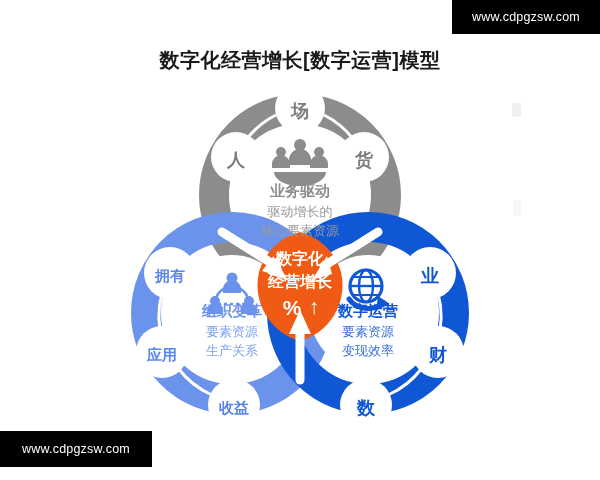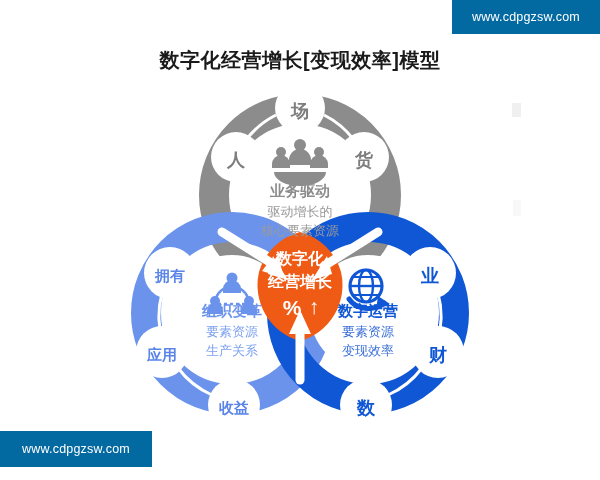--- a/index.html
+++ b/index.html
@@ -13,21 +13,21 @@
     height: 480px;
     position: relative;
     overflow: hidden;
     font-family: "Liberation Sans", "DejaVu Sans", sans-serif;
     background: #ffffff;
   }
 
   
   .watermark {
     position: absolute;
-    background: #0369a1;
+    background: #000000;
     color: #ffffff;
     font-size: 12.5px;
     letter-spacing: 0.2px;
     display: flex;
     align-items: center;
     justify-content: center;
     white-space: nowrap;
   }
   #wm-top {
     right: 0;
@@ -74,21 +74,21 @@
     opacity: 0.55;
   }
   #ghost-a { left: 512px; top: 103px; width: 9px; height: 14px; }
   #ghost-b { left: 513px; top: 200px; width: 8px; height: 16px; background:#f2f2f2; }
 
   .venn-label { font-family: "Liberation Sans", "DejaVu Sans", sans-serif; }
 </style>
 </head>
 <body>
 
-<div id="page-title">数字化经营增长[变现效率]模型</div>
+<div id="page-title">数字化经营增长[数字运营]模型</div>
 
 <div id="diagram">
   <svg width="600" height="480" viewBox="0 0 600 480" xmlns="http://www.w3.org/2000/svg">
     <defs>
 
       <clipPath id="clip-topcircle">
         <circle cx="300" cy="195" r="101"></circle>
       </clipPath>
       <clipPath id="clip-leftcircle">
         <circle cx="232" cy="313" r="101"></circle>

